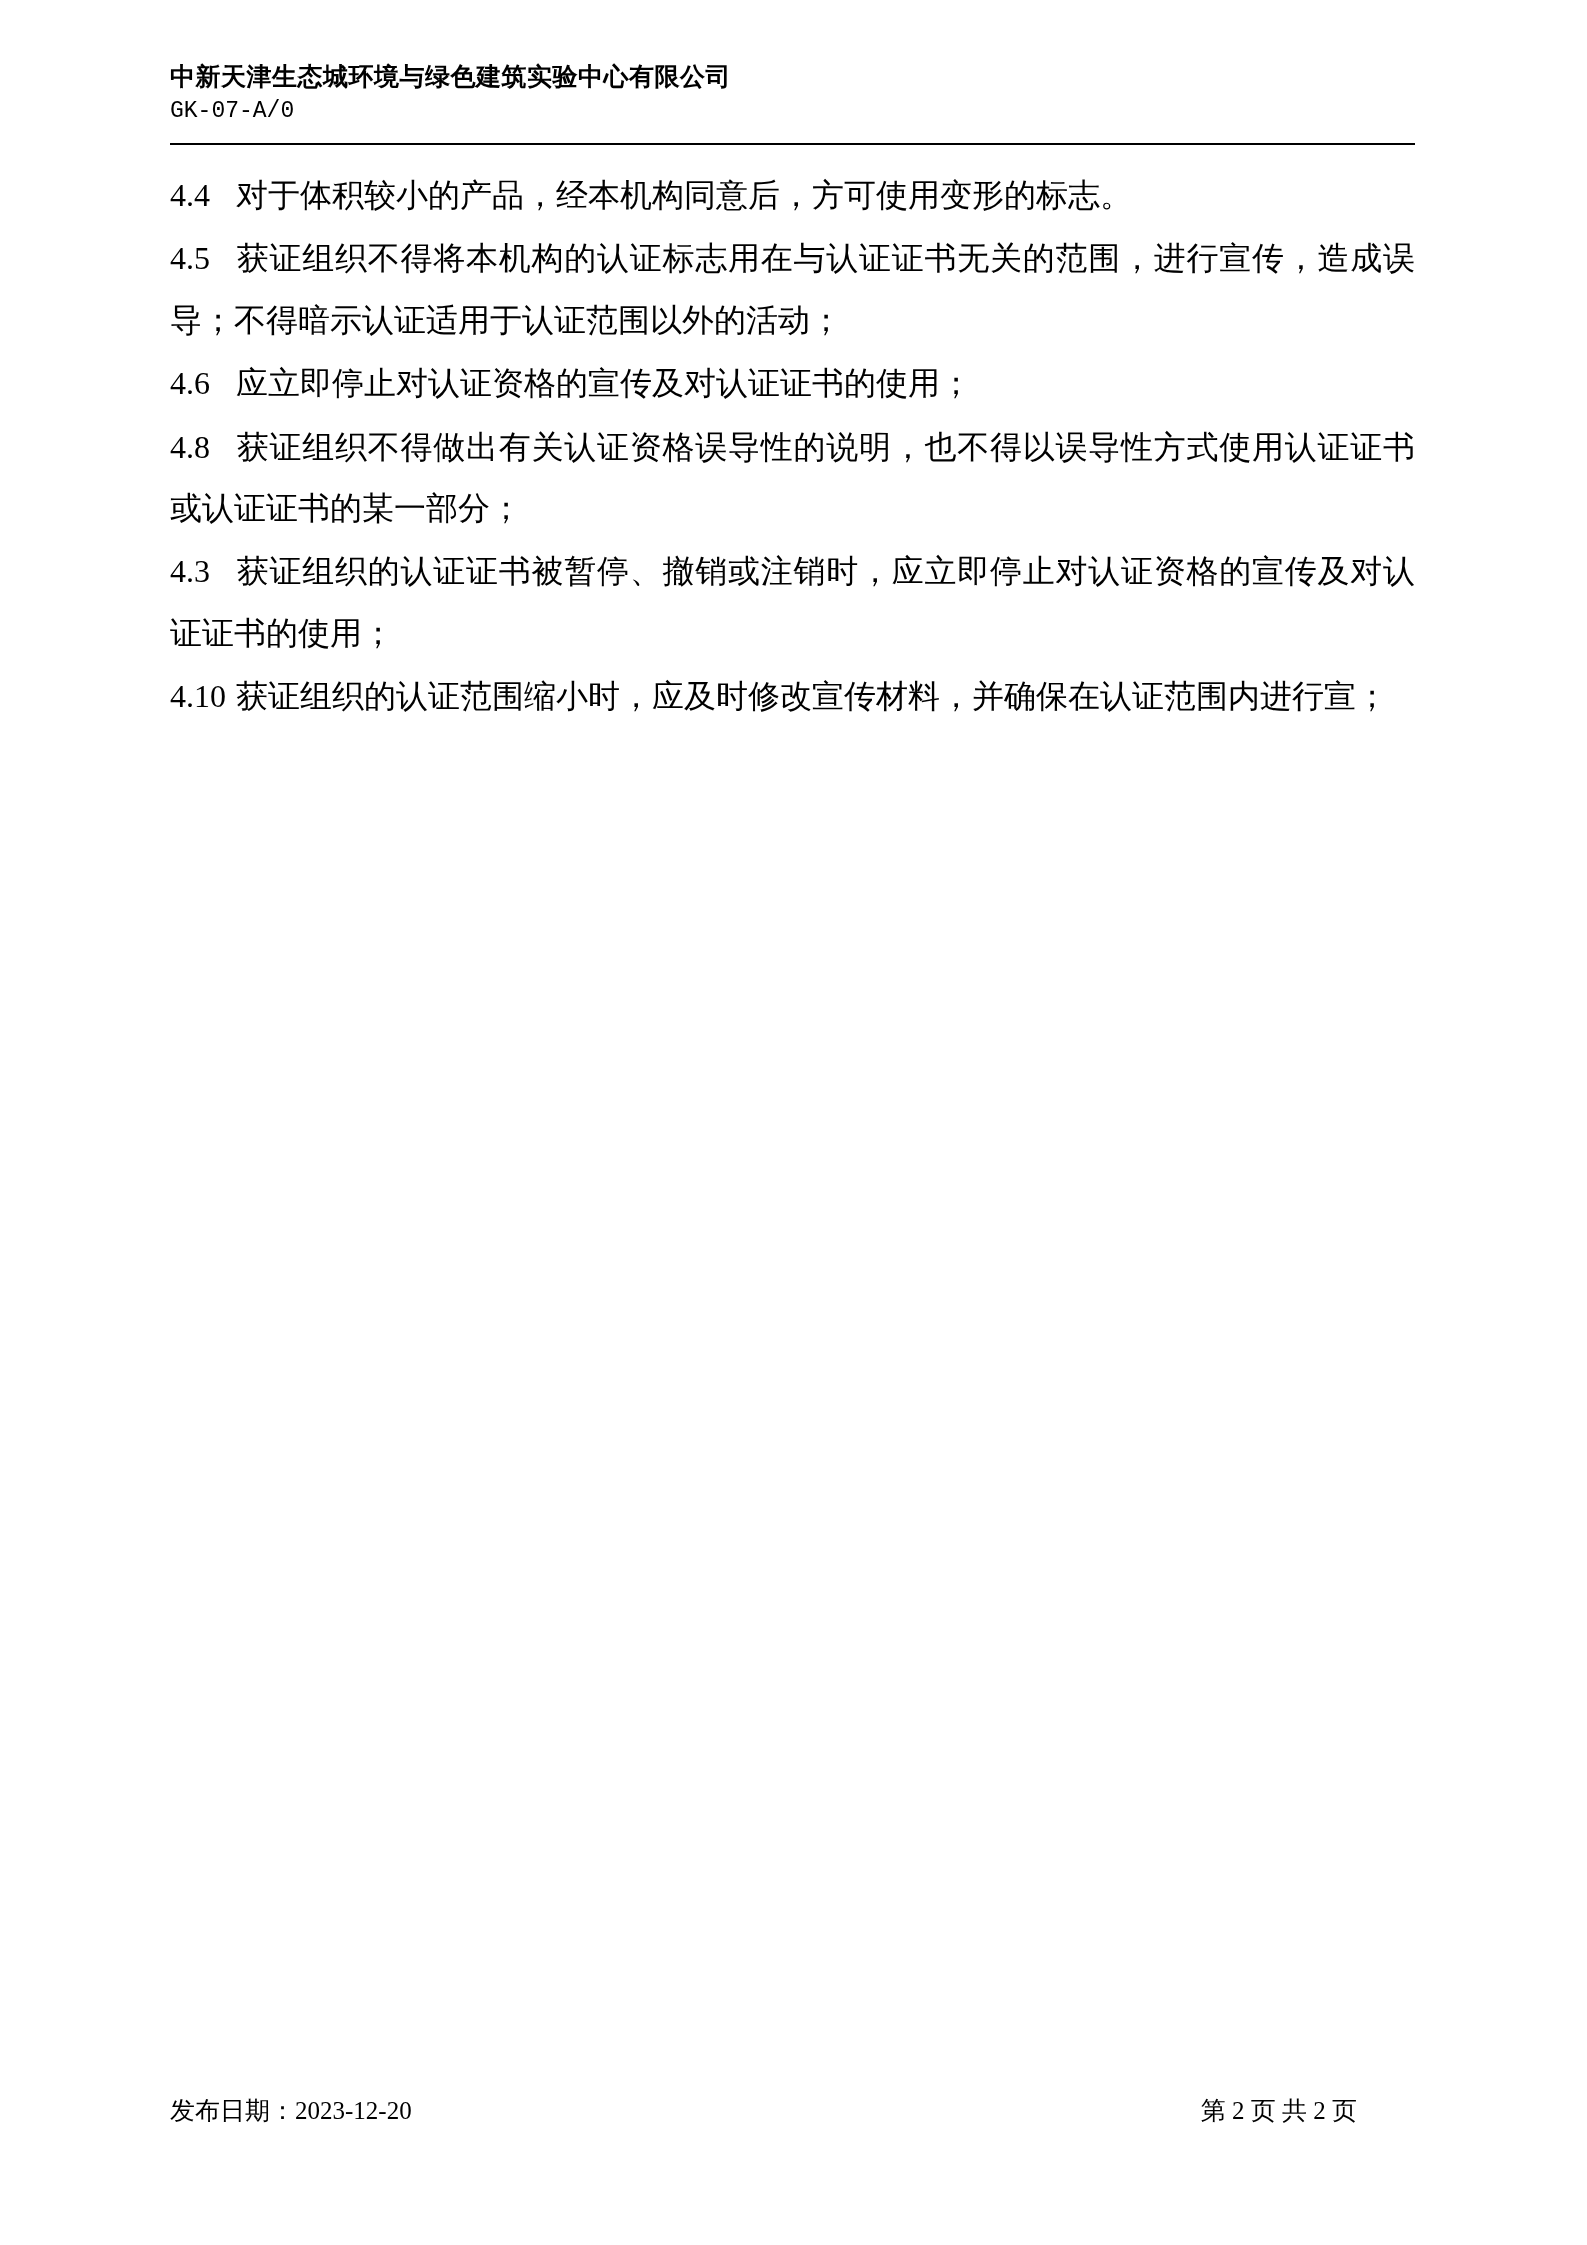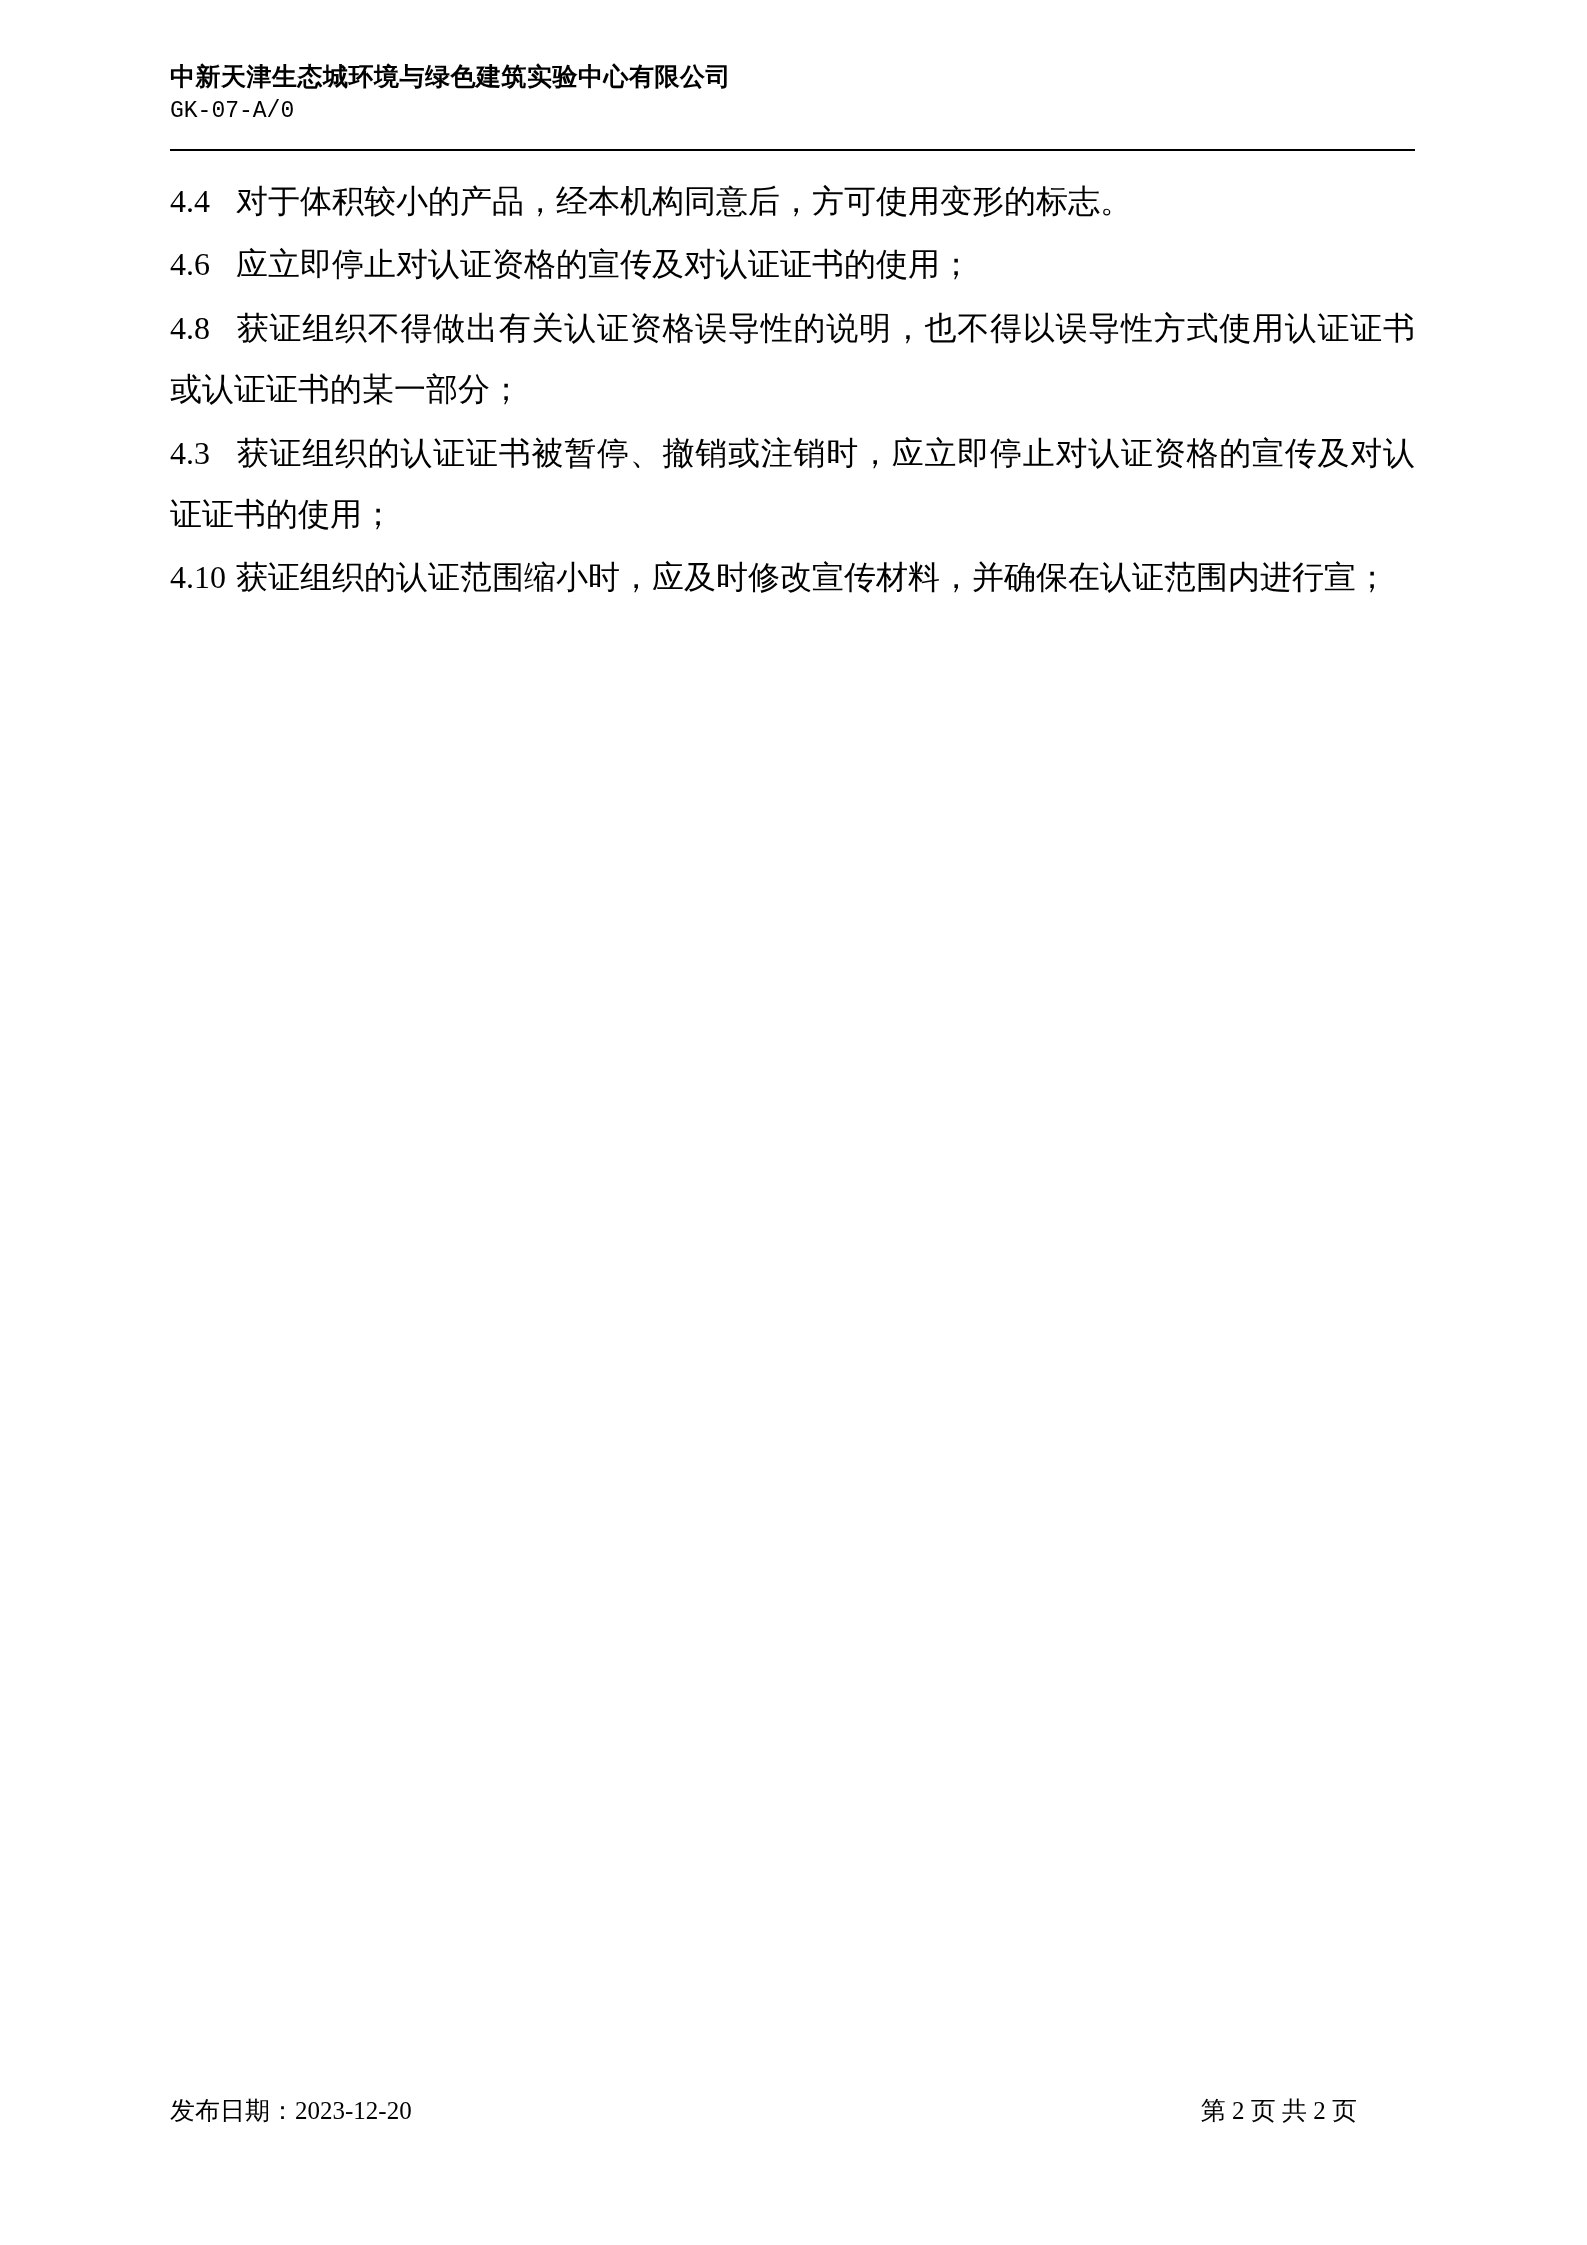--- a/index.html
+++ b/index.html
@@ -21,21 +21,21 @@
     padding: 0;
     overflow: hidden;
   }
   .content {
     position: absolute;
     left: 170px;
     top: 60px;
     width: 1245px;
   }
   .header-block {
-    padding-bottom: 22px;
+    padding-bottom: 16px;
     border-bottom: 2px solid #000000;
   }
   .header-title {
     font-family: "Liberation Serif", serif;
     font-weight: bold;
     font-size: 25px;
     letter-spacing: 0.5px;
     line-height: 1.35;
     color: #000000;
   }
@@ -89,20 +89,23 @@
       <div class="header-title">中新天津生态城环境与绿色建筑实验中心有限公司</div>
       <div class="header-code">GK-07-A/0</div>
     </div>
 
     <div class="body-block">
 
       <p class="para">
         <span class="num">4.4</span><span>对于体积较小的产品，经本机构同意后，方可使用变形的标志。</span>
       </p>
 
+      <p class="para">
+        <span class="num">4.5</span><span>获证组织不得将本机构的认证标志用在与认证证书无关的范围，进行宣传，造成误导；不得暗示认证适用于认证范围以外的活动；</span>
+      </p>
 
       <p class="para">
         <span class="num">4.6</span><span>应立即停止对认证资格的宣传及对认证证书的使用；</span>
       </p>
 
 
       <p class="para">
         <span class="num">4.8</span><span>获证组织不得做出有关认证资格误导性的说明，也不得以误导性方式使用认证证书或认证证书的某一部分；</span>
       </p>
 

